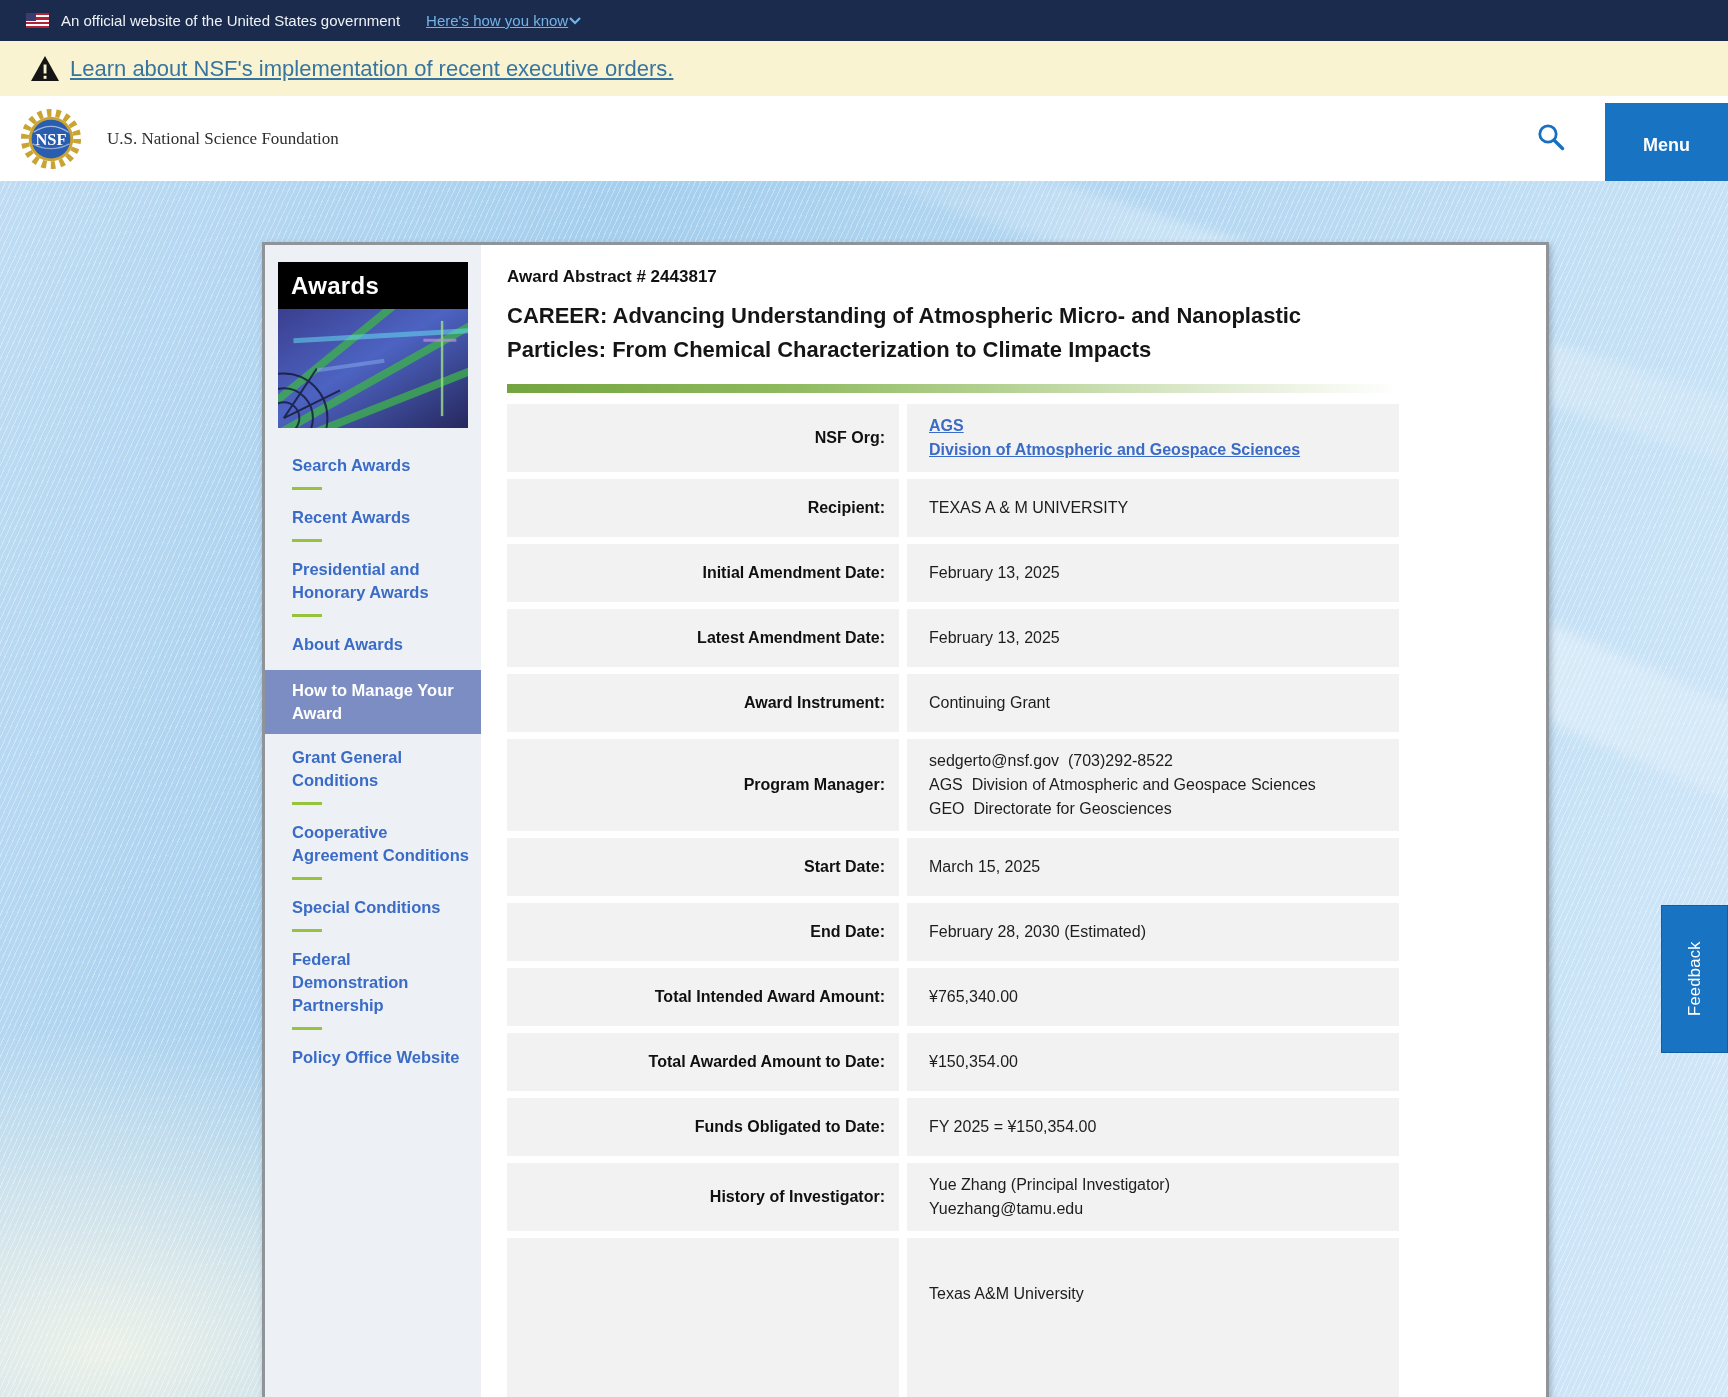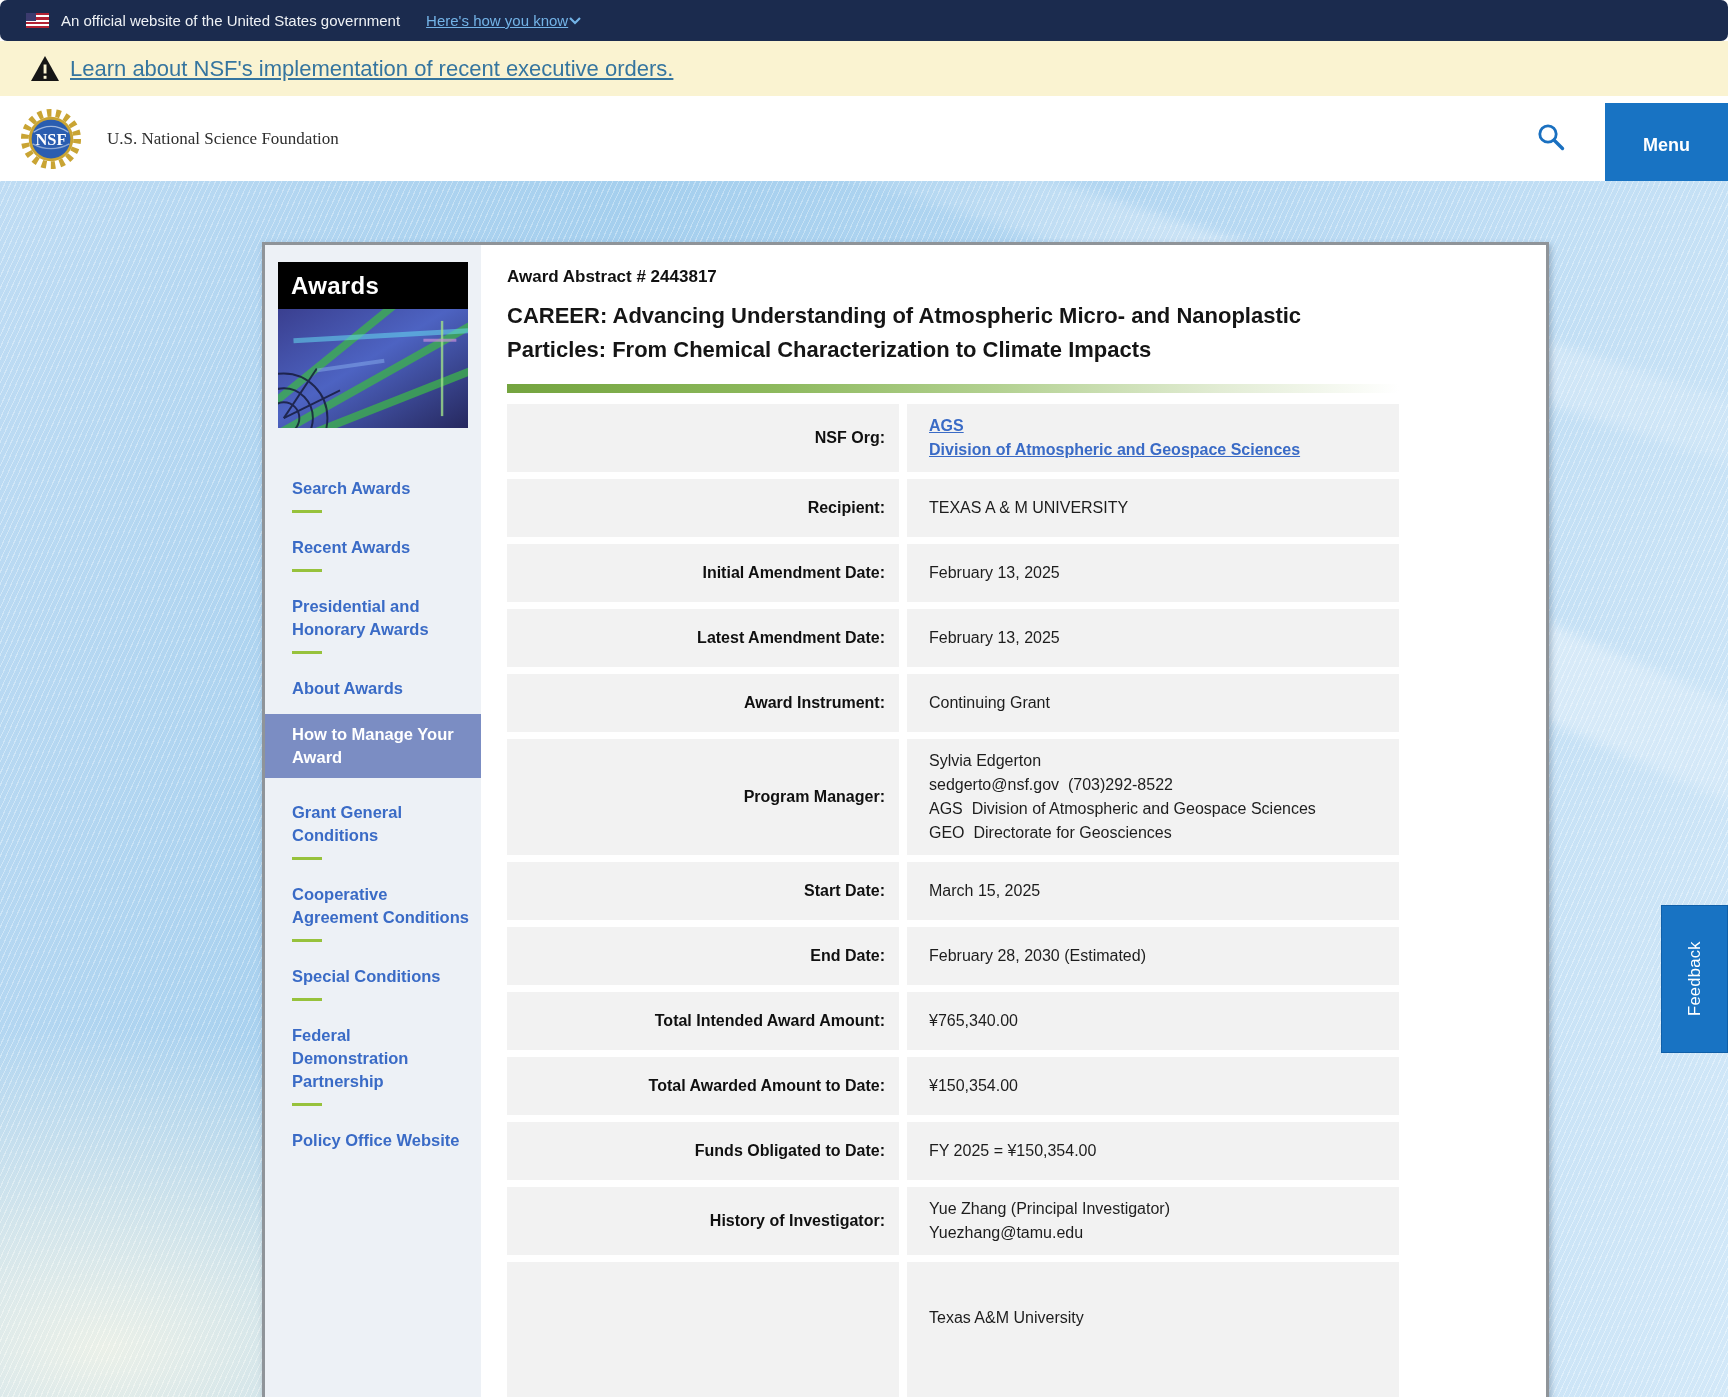--- a/index.html
+++ b/index.html
@@ -1,21 +1,21 @@
 <!DOCTYPE html>
 <html style="--navy: #1b2b4e; --alert_bg: #faf3d1; --alert_link: #35759f; --accent: #1873c3; --link: #3a6bc6; --link_light: #73b3e7; --active_bg: #7b8dc3; --dash: #97c23c; --row_bg: #f2f2f2;"><head>
 <meta charset="utf-8">
 <style>
   * { margin:0; padding:0; box-sizing:border-box; }
   html,body { width:1728px; height:1397px; overflow:hidden;
     font-family:"Liberation Sans","DejaVu Sans",sans-serif; background:#fff; }
 
   
   .gov-banner { height:41px; background:var(--navy); color:#eef1f5;
-    display:flex; align-items:center; padding-left:26px; font-size:15px; gap:12px;border-radius:7px; }
+    display:flex; align-items:center; padding-left:26px; font-size:15px; gap:12px; }
   .flag { width:23px; height:15px; position:relative; flex:0 0 auto;
     background:repeating-linear-gradient(180deg,#b22234 0 2.2px,#fff 2.2px 4.4px); }
   .flag::before { content:""; position:absolute; left:0; top:0; width:10px; height:8px; background:#3c3b6e; }
   .gov-link { color:var(--link_light); text-decoration:underline; margin-left:14px;
     display:inline-flex; align-items:center; cursor:pointer; }
 
   
   .alert-banner { height:55px; background:var(--alert_bg); display:flex; align-items:center;
     padding-left:30px; gap:10px; }
   .alert-link { font-size:22px; color:var(--alert_link); text-decoration:underline; cursor:pointer; }
@@ -46,21 +46,21 @@
     background:#fff; border:3px solid #8f9499; box-shadow:2px 3px 6px rgba(50,70,95,.35);
     display:flex; }
 
   
   .sidebar { flex:0 0 216px; background:#edf1f6; padding-top:17px; }
   .side-block { margin:0 13px; }
   .awards-header { background:#000; color:#fff; font-weight:bold; font-size:24px;
     height:47px; display:flex; align-items:center; padding-left:13px; letter-spacing:.3px; }
   .side-art { width:100%; height:119px; display:block; }
   .side-nav { padding:26px 12px 20px 27px; }
-  .nav-item { color:var(--link); font-weight:bold; font-size:16.5px; line-height:23px; cursor:pointer;margin-top:23px; }
+  .nav-item { color:var(--link); font-weight:bold; font-size:16.5px; line-height:23px; cursor:pointer; }
   .nav-sep { width:30px; height:3px; background:var(--dash); margin:10px 0 16px 0; }
   .nav-item.active { background:var(--active_bg); color:#fff; margin:14px -12px 12px -27px;
     padding:9px 10px 9px 27px; }
 
   
   .main { flex:1; padding:22px 0 0 26px; }
   .abstract-heading { font-size:17px; font-weight:bold; color:#111; margin-bottom:12px; }
   .award-title { font-size:22px; font-weight:bold; color:#151515; line-height:34px; max-width:960px; }
   .green-bar { height:9px; width:892px; margin:17px 0 11px 0;
     background:linear-gradient(90deg,#74a43f 0%, #8db95d 30%, #b3d191 55%, #e2ecd4 80%, #ffffff 100%); }
@@ -218,21 +218,20 @@
           </div>
           <div class="trow">
             <div class="tlabel">Award Instrument:</div>
             <div class="tvalue">
               <div>Continuing Grant</div>
             </div>
           </div>
           <div class="trow">
             <div class="tlabel">Program Manager:</div>
             <div class="tvalue">
-              <div>Sylvia Edgerton</div>
               <div>sedgerto@nsf.gov  (703)292-8522</div>
               <div>AGS  Division of Atmospheric and Geospace Sciences</div>
               <div>GEO  Directorate for Geosciences</div>
             </div>
           </div>
           <div class="trow">
             <div class="tlabel">Start Date:</div>
             <div class="tvalue">
               <div>March 15, 2025</div>
             </div>

